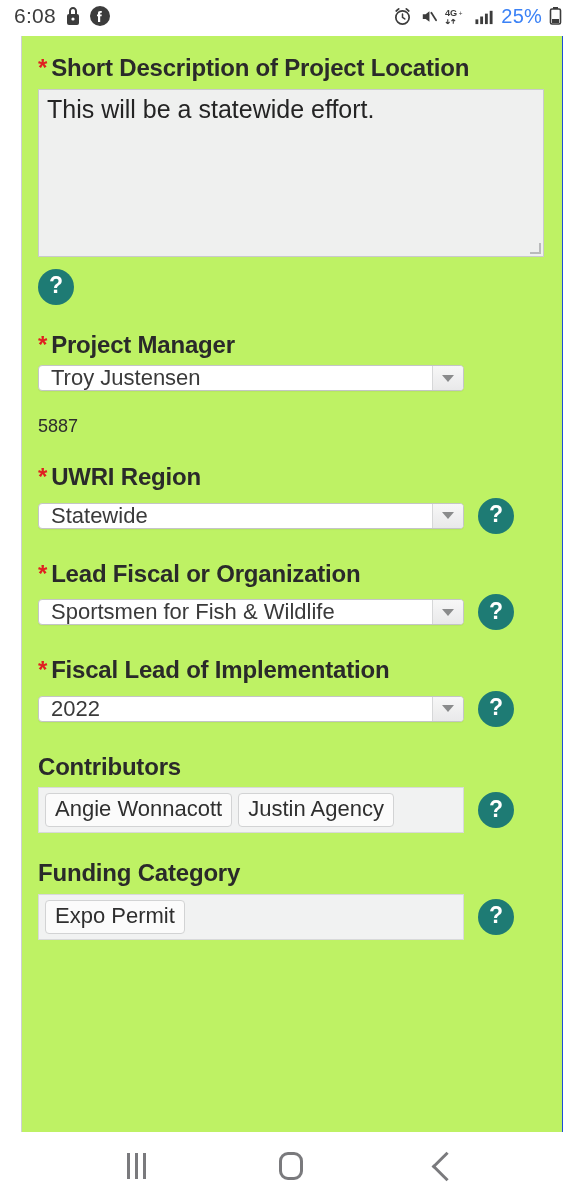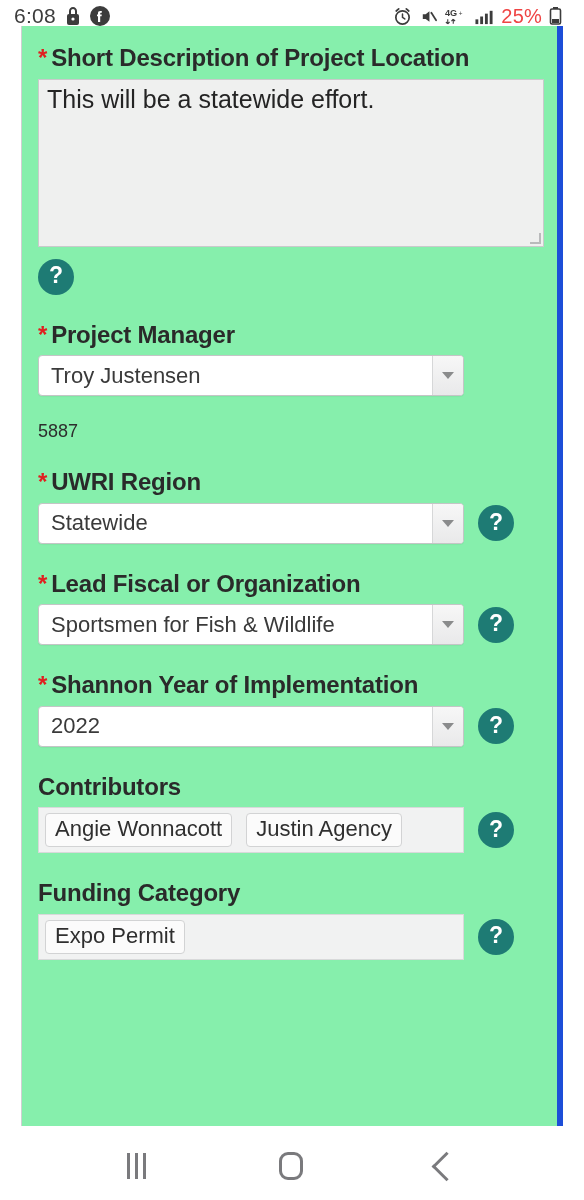--- a/index.html
+++ b/index.html
@@ -37,35 +37,35 @@
     color: #3c3c3c;
     letter-spacing: 0.3px;
   }
   .status-right {
     display: flex;
     align-items: center;
     gap: 7px;
   }
   .status-pct {
     font-size: 20px;
-    color: #ef4444;
+    color: #3b82f6;
     letter-spacing: 0.2px;
   }
   .si { display: block; }
 
   
   .page {
     position: absolute;
     left: 21px;
-    top: 26px;
+    top: 36px;
     width: 542px;
     height: 1100px;
-    background: #86efac;
+    background: #bef264;
     border-left: 1px solid #cfd0d2;
-    border-right: 6px solid #1d4ed8;
+    border-right: 1px solid #1d4ed8;
     box-sizing: border-box;
     overflow: hidden;
   }
   .inner {
     padding: 18px 16px 0 16px;
   }
 
   .field { margin-bottom: 0; }
 
   .label {
@@ -112,21 +112,21 @@
   
   .row {
     display: flex;
     align-items: center;
     gap: 14px;
   }
 
   
   .select {
     width: 426px;
-    height: 41px;
+    height: 26px;
     background: #ffffff;
     border: 1px solid #c4c5c6;
     border-radius: 4px;
     box-sizing: border-box;
     display: flex;
     align-items: center;
     position: relative;
     box-shadow: 0 1px 1px rgba(0,0,0,0.04);
   }
   .select .val {
@@ -182,21 +182,21 @@
 
   
   .chipbox {
     width: 426px;
     min-height: 46px;
     background: #f1f2f2;
     border: 1px solid #d8d9da;
     box-sizing: border-box;
     display: flex;
     align-items: center;
-    gap: 14px;
+    gap: 6px;
     padding: 5px 6px;
   }
   .chip {
     background: #fbfbfb;
     border: 1px solid #d2d3d4;
     border-radius: 4px;
     font-size: 22px;
     color: #2f2f2f;
     padding: 2px 9px 4px 9px;
     white-space: nowrap;
@@ -354,21 +354,21 @@
             </div>
         </div>
         <div class="help">
             <span>?</span>
           </div>
       </div>
     </div>
 
     <div class="field sec">
       <div class="label">
-        <span class="req">*</span><span>Shannon Year of Implementation</span>
+        <span class="req">*</span><span>Fiscal Lead of Implementation</span>
       </div>
       <div class="row">
         <div class="select">
           <div class="val">2022</div>
           <div class="arrowbox">
               <span class="caret"></span>
             </div>
         </div>
         <div class="help">
             <span>?</span>

